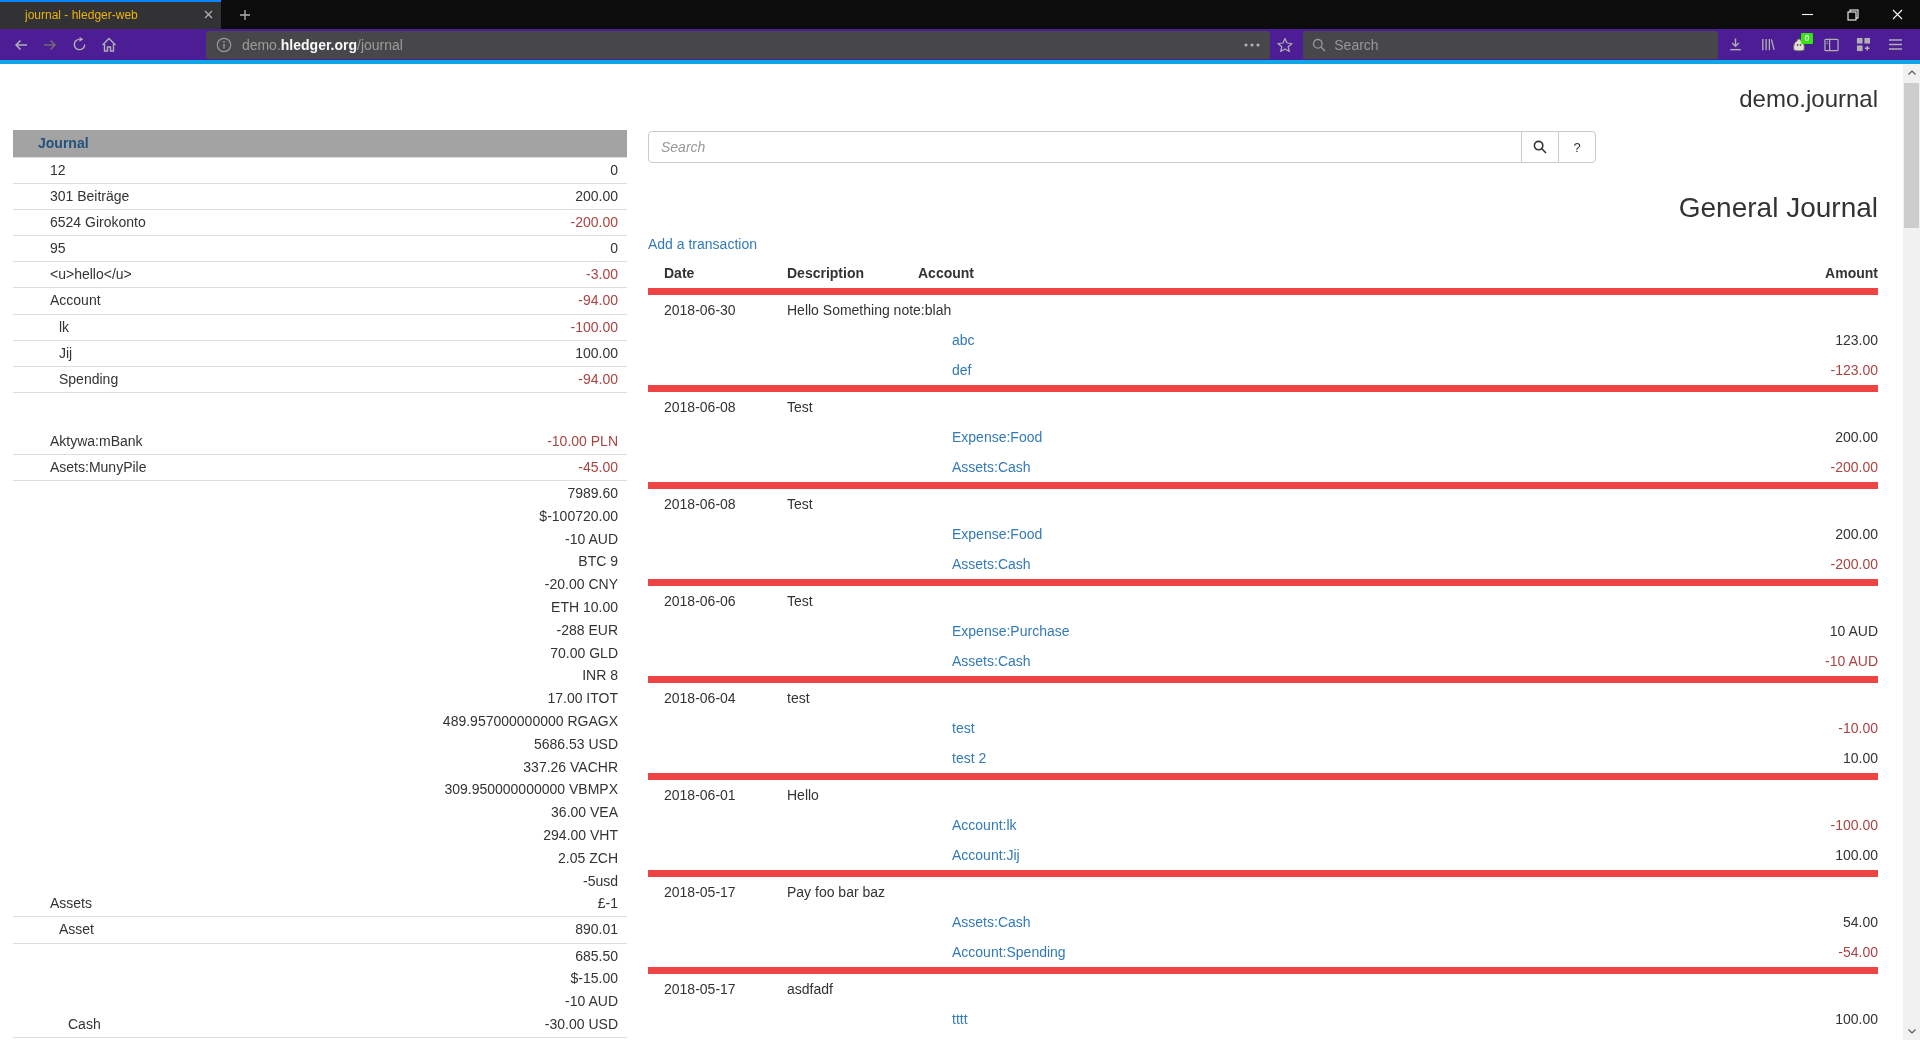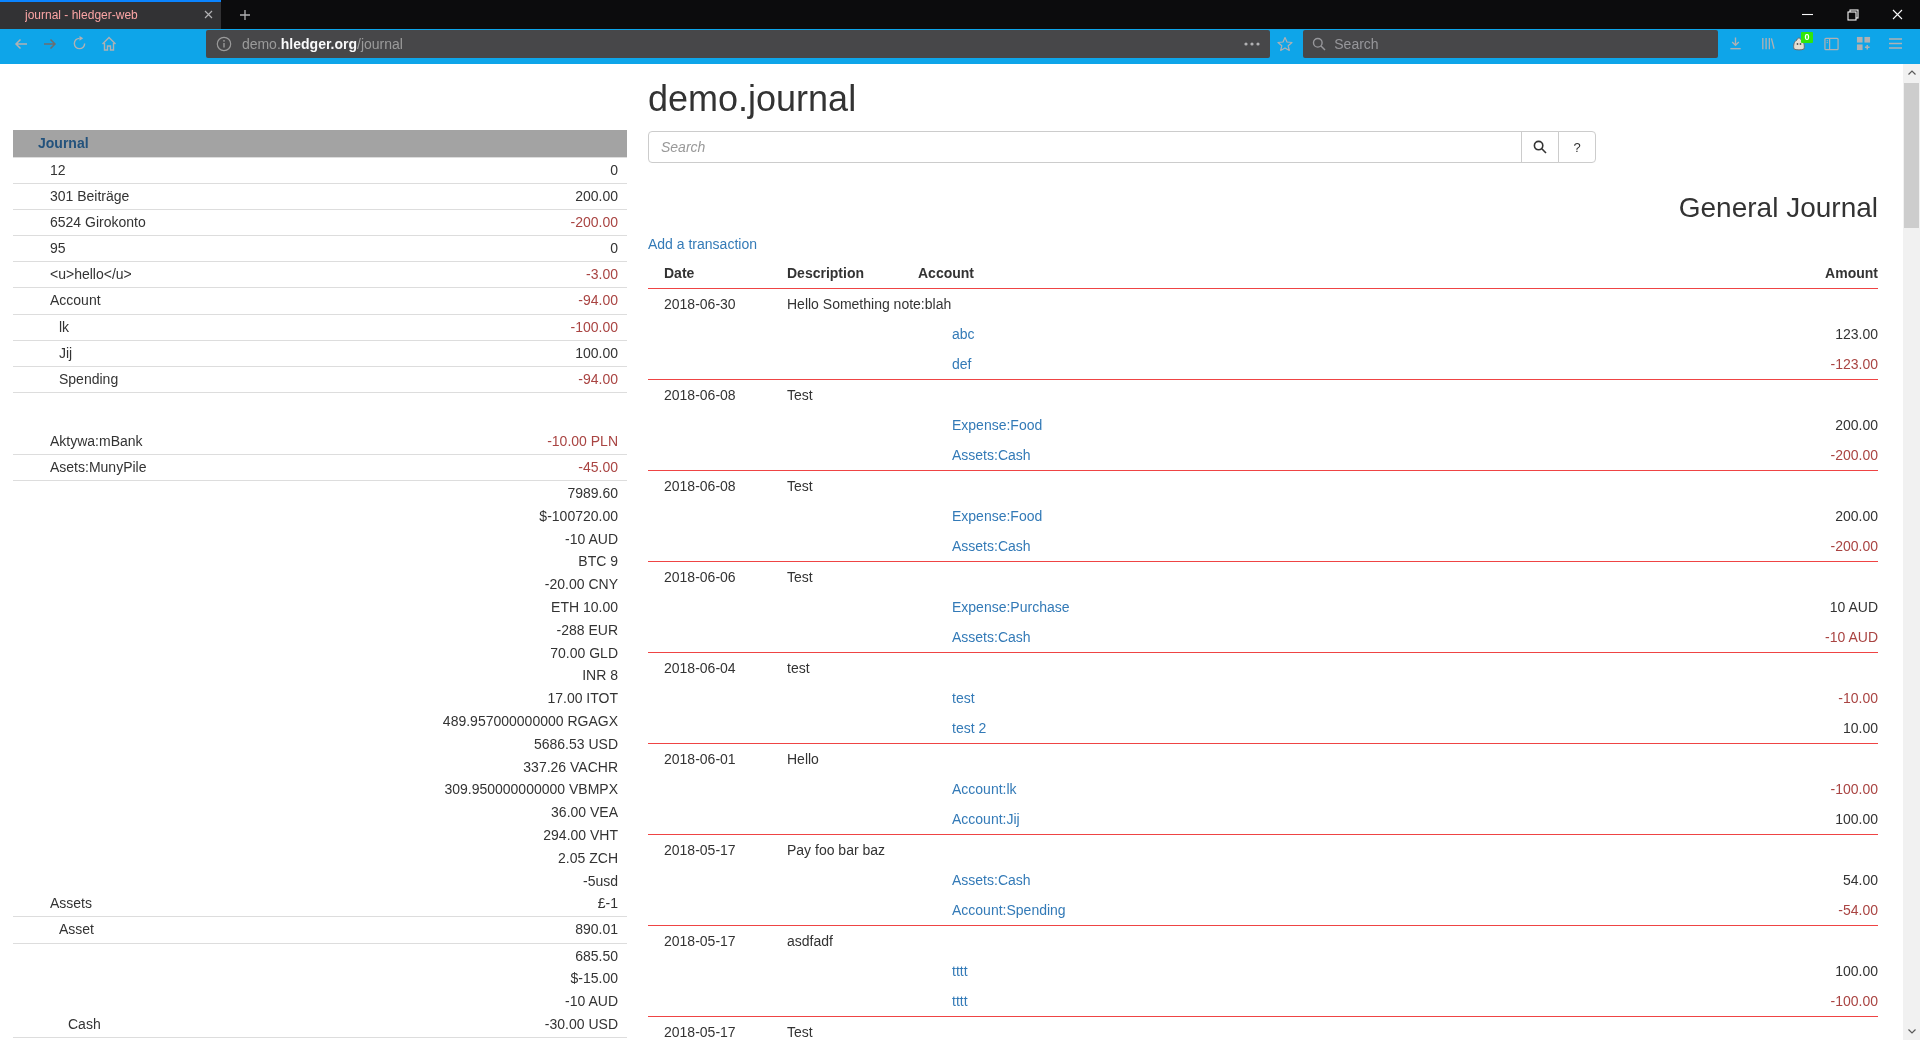--- a/index.html
+++ b/index.html
@@ -3,26 +3,26 @@
 <meta charset="utf-8">
 <style>
   * { box-sizing: border-box; margin: 0; padding: 0; }
   body { font-family: "Liberation Sans", sans-serif; background: #000; }
   .screen { position: relative; width: 1920px; height: 1040px; background: #fff; overflow: hidden; }
 
   
   .titlebar { position: absolute; top:0; left:0; width:100%; height:29px; background:#0c0c0d; }
   .tab { position:absolute; top:0; left:0; width:221px; height:29px; background:#323234; display:flex; align-items:center; padding:0 8px 0 25px; }
   .tab::before { content:""; position:absolute; top:0; left:0; right:0; height:2px; background:#0a84ff; }
-  .tab-title { font-size:12px; color:#fca5a5; flex:1; white-space:nowrap; overflow:hidden; }
+  .tab-title { font-size:12px; color:#eab308; flex:1; white-space:nowrap; overflow:hidden; }
   .newtab { position:absolute; left:230px; top:0; width:30px; height:29px; display:flex; align-items:center; justify-content:center; }
   .winbtns { position:absolute; right:0; top:0; display:flex; height:29px; }
   .winbtn { width:45px; height:29px; display:flex; align-items:center; justify-content:center; }
 
-  .toolbar { position:absolute; top:29px; left:0; width:100%; height:35px; background:#0ea5e9; border-bottom:6px solid #0ea5e9; display:flex; align-items:center; padding:0 6px; }
+  .toolbar { position:absolute; top:29px; left:0; width:100%; height:35px; background:#4c1d95; border-bottom:4px solid #0ea5e9; display:flex; align-items:center; padding:0 6px; }
   .navbtn { width:30px; height:28px; display:flex; align-items:center; justify-content:center; }
   .urlbar { margin-left:82px; width:1083px; height:28px; background:#474749; border-radius:2px; display:flex; align-items:center; padding:0 10px; }
   .urltext { margin-left:10px; font-size:14px; color:#9b9b9b; white-space:nowrap; }
   .urltext b { color:#f9f9fa; font-weight:bold; }
   .url-dots { margin-left:auto; display:flex; align-items:center; }
   .starbtn { width:30px; height:28px; display:flex; align-items:center; justify-content:center; }
   .searchbar { margin-left:4px; width:422px; height:28px; background:#474749; border-radius:2px; display:flex; align-items:center; padding:0 9px; }
   .search-ph { margin-left:8px; font-size:14px; color:#97979b; }
   .right-icons { margin-left:auto; display:flex; align-items:center; padding-right:4px; }
   .right-icons .navbtn { margin-left:2px; position:relative; }
@@ -34,32 +34,32 @@
   .sidebar { position:absolute; top:0; left:13px; width:614px; padding-top:66px; font-size:14px; color:#333; }
   .journal-row { height:28px; line-height:27px; background:#a3a3a3; border-bottom:1px solid #ddd; padding-left:25px; }
   .journal-row a { color:#23527c; font-weight:bold; text-decoration:none; }
   .srow { display:flex; align-items:flex-end; border-bottom:1px solid #ddd; padding:1px 0 1.3px; }
   .sname { line-height:22.8px; white-space:nowrap;text-align:right; }
   .samts { margin-left:auto; text-align:right; padding-right:9px; }
   .amt { line-height:22.8px; white-space:nowrap; }
   .neg { color:#a94442; }
 
   .main { position:absolute; top:0; left:648px; width:1230px; color:#333; }
-  .main h1 { font-size:36px; font-weight:normal; line-height:44px; margin:13px 0 10px; }
+  .main h1 { font-size:24px; font-weight:normal; line-height:44px; margin:13px 0 10px;text-align:right; }
   .searchform { display:flex; width:949px; height:32px; }
   .searchform input { flex:0 0 874px; height:32px; border:1px solid #ccc; border-radius:4px 0 0 4px; padding:0 12px; font-size:14px; font-family:"Liberation Sans",sans-serif; outline:none; color:#555; }
   .searchform input::placeholder { font-style:italic; color:#999; }
   .sf-btn { width:38px; height:32px; margin-left:-1px; background:#fff; border:1px solid #ccc; display:flex; align-items:center; justify-content:center; font-size:13px; color:#333; cursor:pointer; }
   .sf-btn:last-child { border-radius:0 4px 4px 0; }
   .main h2 { font-size:28px; font-weight:normal; line-height:30px; margin:30px 0 12px;text-align:right; }
   .addlink { display:inline-block; font-size:14px; color:#337ab7; text-decoration:none; margin-bottom:9px; }
 
   .txtable { width:1230px; font-size:14px; }
   .thead { display:flex; font-weight:bold; padding:4px 0 7px; }
-  .txblock { border-top:1px solid #ef4444; }
+  .txblock { border-top:7px solid #ef4444; }
   .trow { display:flex; line-height:20px; padding:5px 0; }
   .c-date { flex:0 0 139px; padding-left:16px; }
   .c-desc { flex:0 0 131px; white-space:nowrap; }
   .c-acct { flex:0 0 642px; }
   .c-acct a { color:#337ab7; text-decoration:none; margin-left:34px; }
   .c-amt { flex:1; text-align:right; }
   .thead .c-acct span { margin-left:0; }
 
   
   .scrollbar { position:absolute; top:0; right:0; width:17px; height:976px; background:#f1f1f1; }

